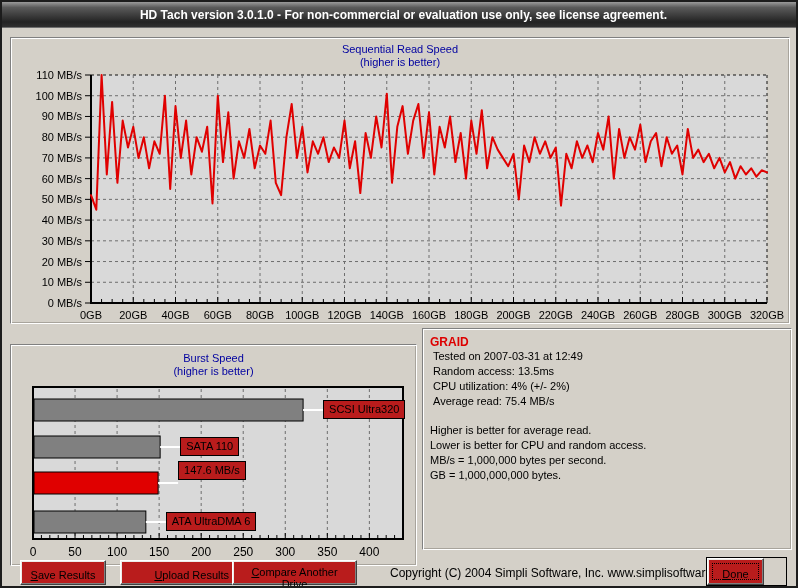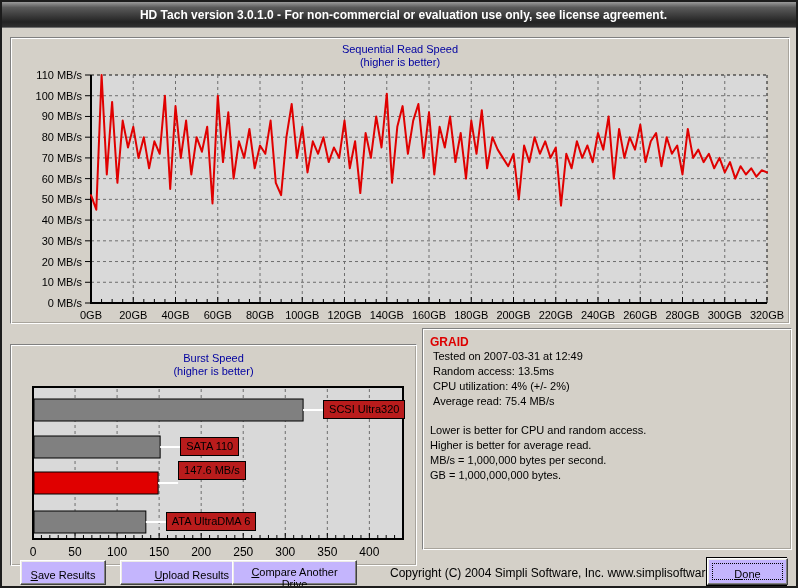--- a/index.html
+++ b/index.html
@@ -27,32 +27,32 @@
   }
   .chart-title{
     position:absolute;left:0;width:100%;text-align:center;
     color:#0000a0;font-size:11px;line-height:13px;
   }
   .bar-tag{
     position:absolute;background:#b91c1c;border:1px solid #000;
     font-size:11px;line-height:13px;padding:2px 5px;white-space:nowrap;color:#000;
   }
   .btn{
-    position:absolute;height:25px;background:#c4b5fd;
+    position:absolute;height:25px;background:#b91c1c;
     border:1px solid;border-color:#ffffff #404040 #404040 #ffffff;
     box-shadow:inset -1px -1px 0 #808080, inset 1px 1px 0 #ecebe7;
     font-size:11px;color:#000;text-align:center;box-sizing:border-box;
     padding-top:5px;cursor:default;
   }
   .ukey{text-decoration:underline;}
   .done-wrap{
     position:absolute;left:704px;top:555px;width:81px;height:29px;
     border:1px solid #000;box-sizing:border-box;background:#d4d0c8;
   }
-  .done-wrap .btn{left:0;top:0;width:81px;height:27px;padding-top:6px;}
+  .done-wrap .btn{left:0;top:0;width:57px;height:27px;padding-top:6px;}
   .focus-rect{
     position:absolute;left:4px;top:4px;right:4px;bottom:4px;
     border:1px dotted #000;pointer-events:none;
   }
   .copyright{
     position:absolute;left:388px;top:564px;font-size:12px;color:#000;white-space:nowrap;
   }
   .info-pad{position:absolute;left:7px;top:6px;right:4px;}
   .drive-name{color:#dd0000;font-weight:bold;font-size:12px;line-height:14px;}
   .info-line{font-size:11px;line-height:15px;color:#000;padding-left:3px;}
@@ -297,22 +297,22 @@
 </div>
 
 <div class="sunken" style="left:420px;top:326px;width:370px;height:222px;">
   <div class="info-pad">
     <div class="drive-name">GRAID</div>
     <div class="info-line">Tested on 2007-03-31 at 12:49</div>
     <div class="info-line">Random access: 13.5ms</div>
     <div class="info-line">CPU utilization: 4% (+/- 2%)</div>
     <div class="info-line">Average read: 75.4 MB/s</div>
     <div class="info-gap"></div>
+    <div class="note-line">Higher is better for average read.</div>
     <div class="note-line">Lower is better for CPU and random access.</div>
-    <div class="note-line">Higher is better for average read.</div>
     <div class="note-line">MB/s = 1,000,000 bytes per second.</div>
     <div class="note-line">GB = 1,000,000,000 bytes.</div>
   </div>
 </div>
 
 <button class="btn" style="left:18px;top:558px;width:86px;">
   <span class="ukey">S</span><span>ave Results</span>
 </button>
 <button class="btn" style="left:118px;top:558px;width:116px;text-align:right;">
   <span class="ukey">U</span><span>pload Results</span>

